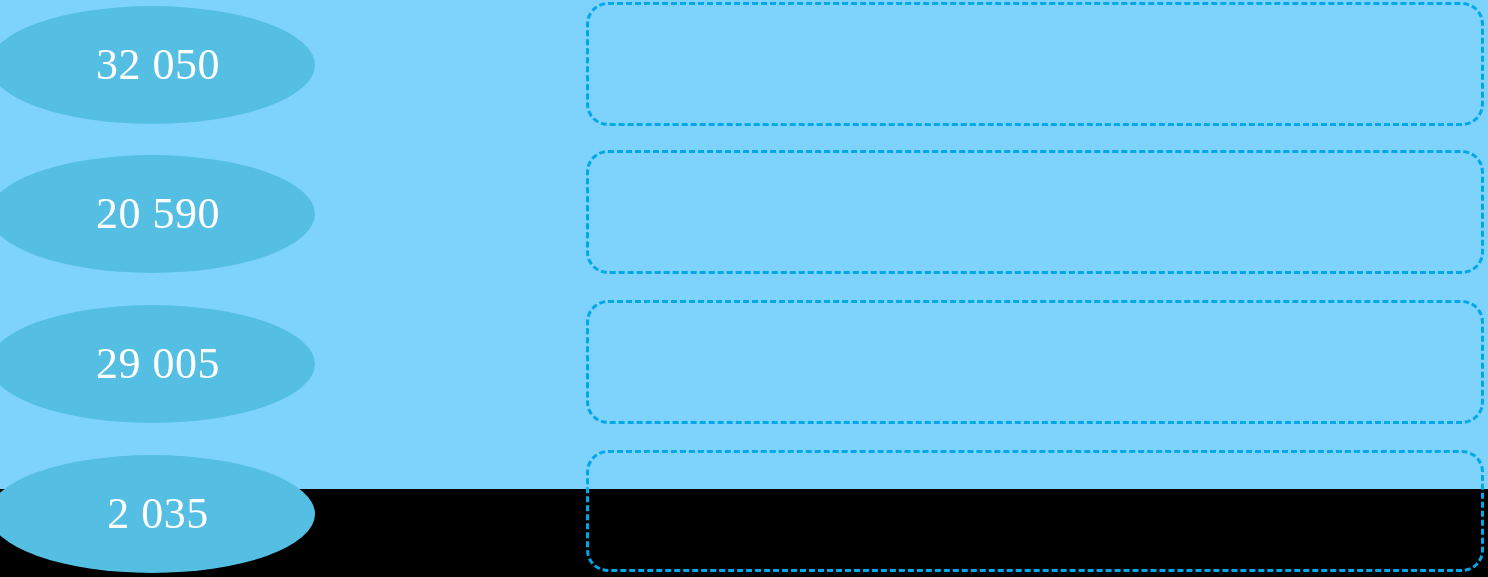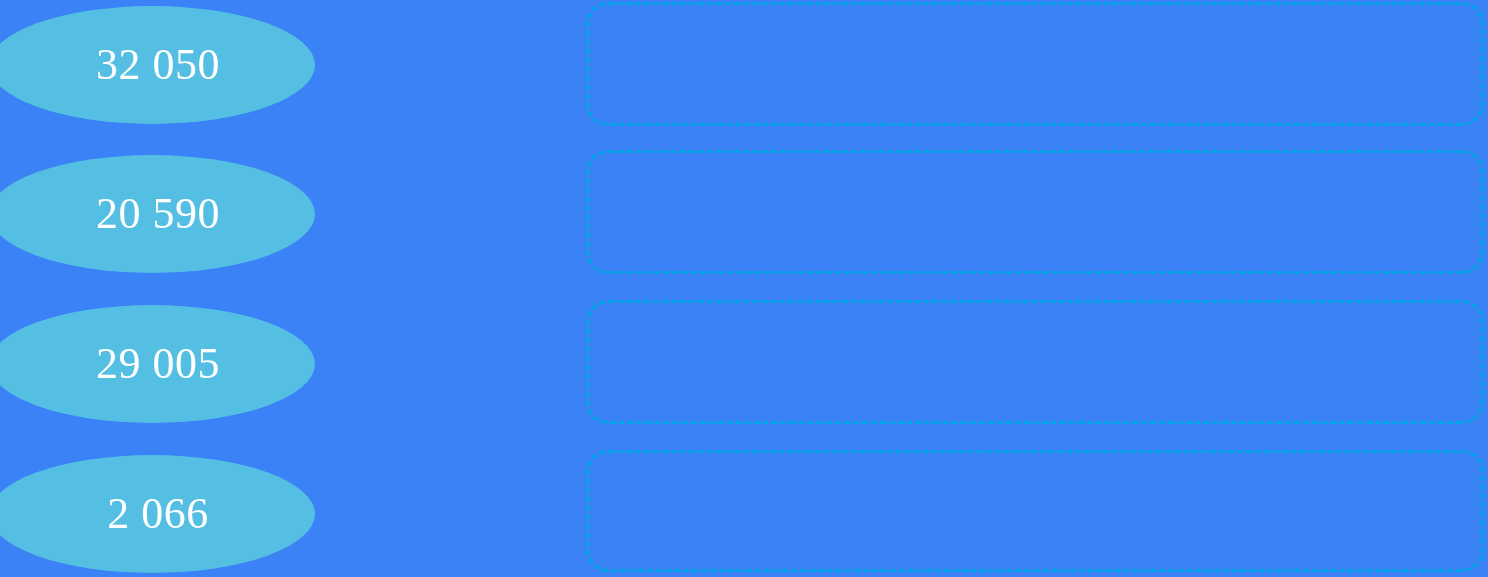--- a/index.html
+++ b/index.html
@@ -11,22 +11,22 @@
   body {
     width: 1488px;
     height: 577px;
     overflow: hidden;
     font-family: "Liberation Serif", "DejaVu Serif", serif;
   }
 
   #stage {
     position: relative;
     width: 1488px;
-    height: 577px;
-    background: #3b82f6;
+    height: 489px;
+    background: #7dd3fc;
   }
 
   
   .value-ellipse {
     position: absolute;
     left: -11px;
     width: 326px;
     height: 118px;
     border-radius: 50% / 50%;
     background: #55BFE3;
@@ -82,17 +82,17 @@
     <span class="value-label">20 590</span>
   </div>
   <div class="answer-blank blank-row-1"></div>
 
   <div class="value-ellipse ellipse-row-2">
     <span class="value-label">29 005</span>
   </div>
   <div class="answer-blank blank-row-2"></div>
 
   <div class="value-ellipse ellipse-row-3">
-    <span class="value-label">2 066</span>
+    <span class="value-label">2 035</span>
   </div>
   <div class="answer-blank blank-row-3"></div>
 
 </div>
 
 </body></html>

